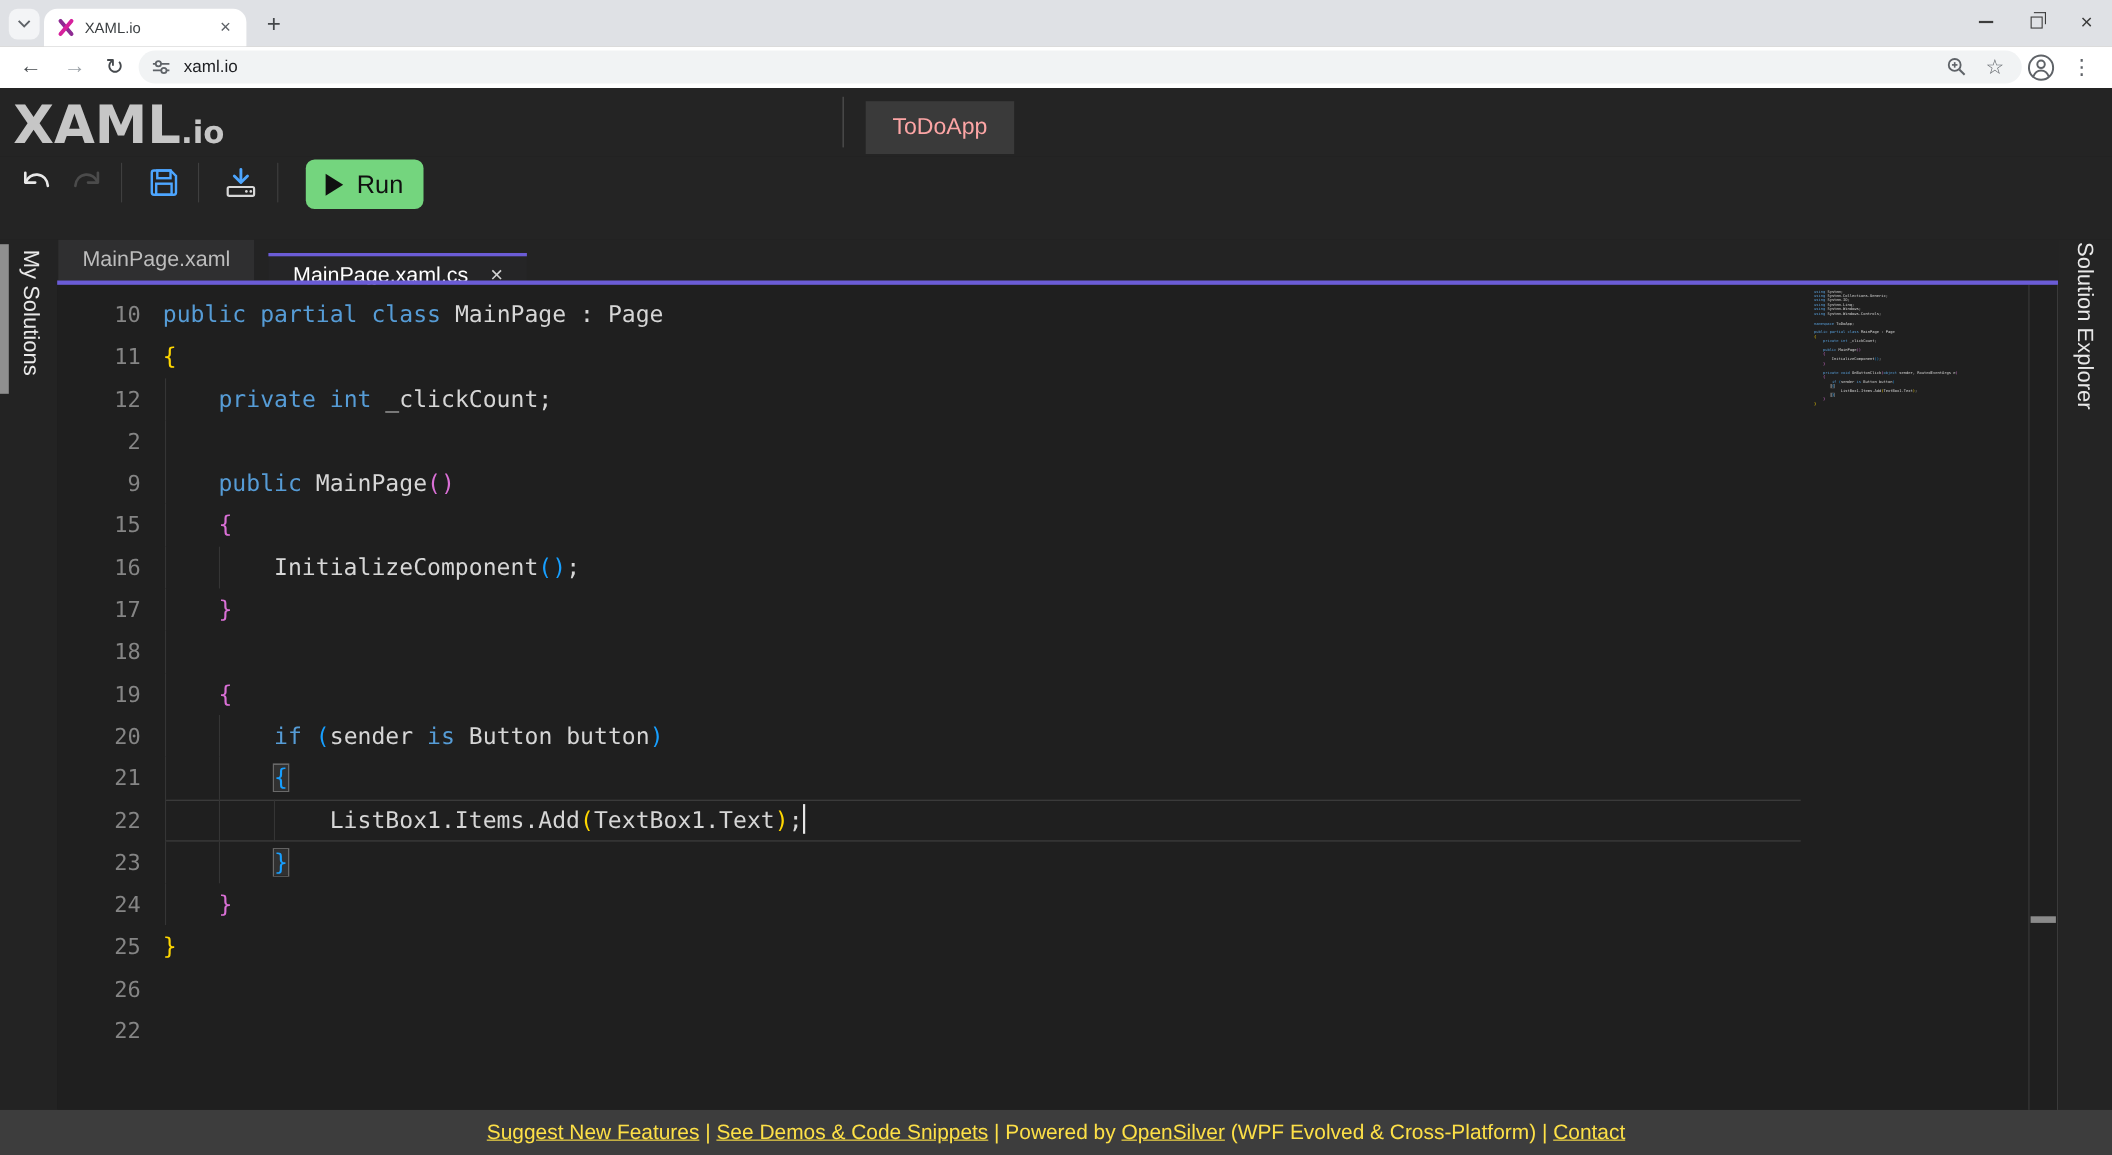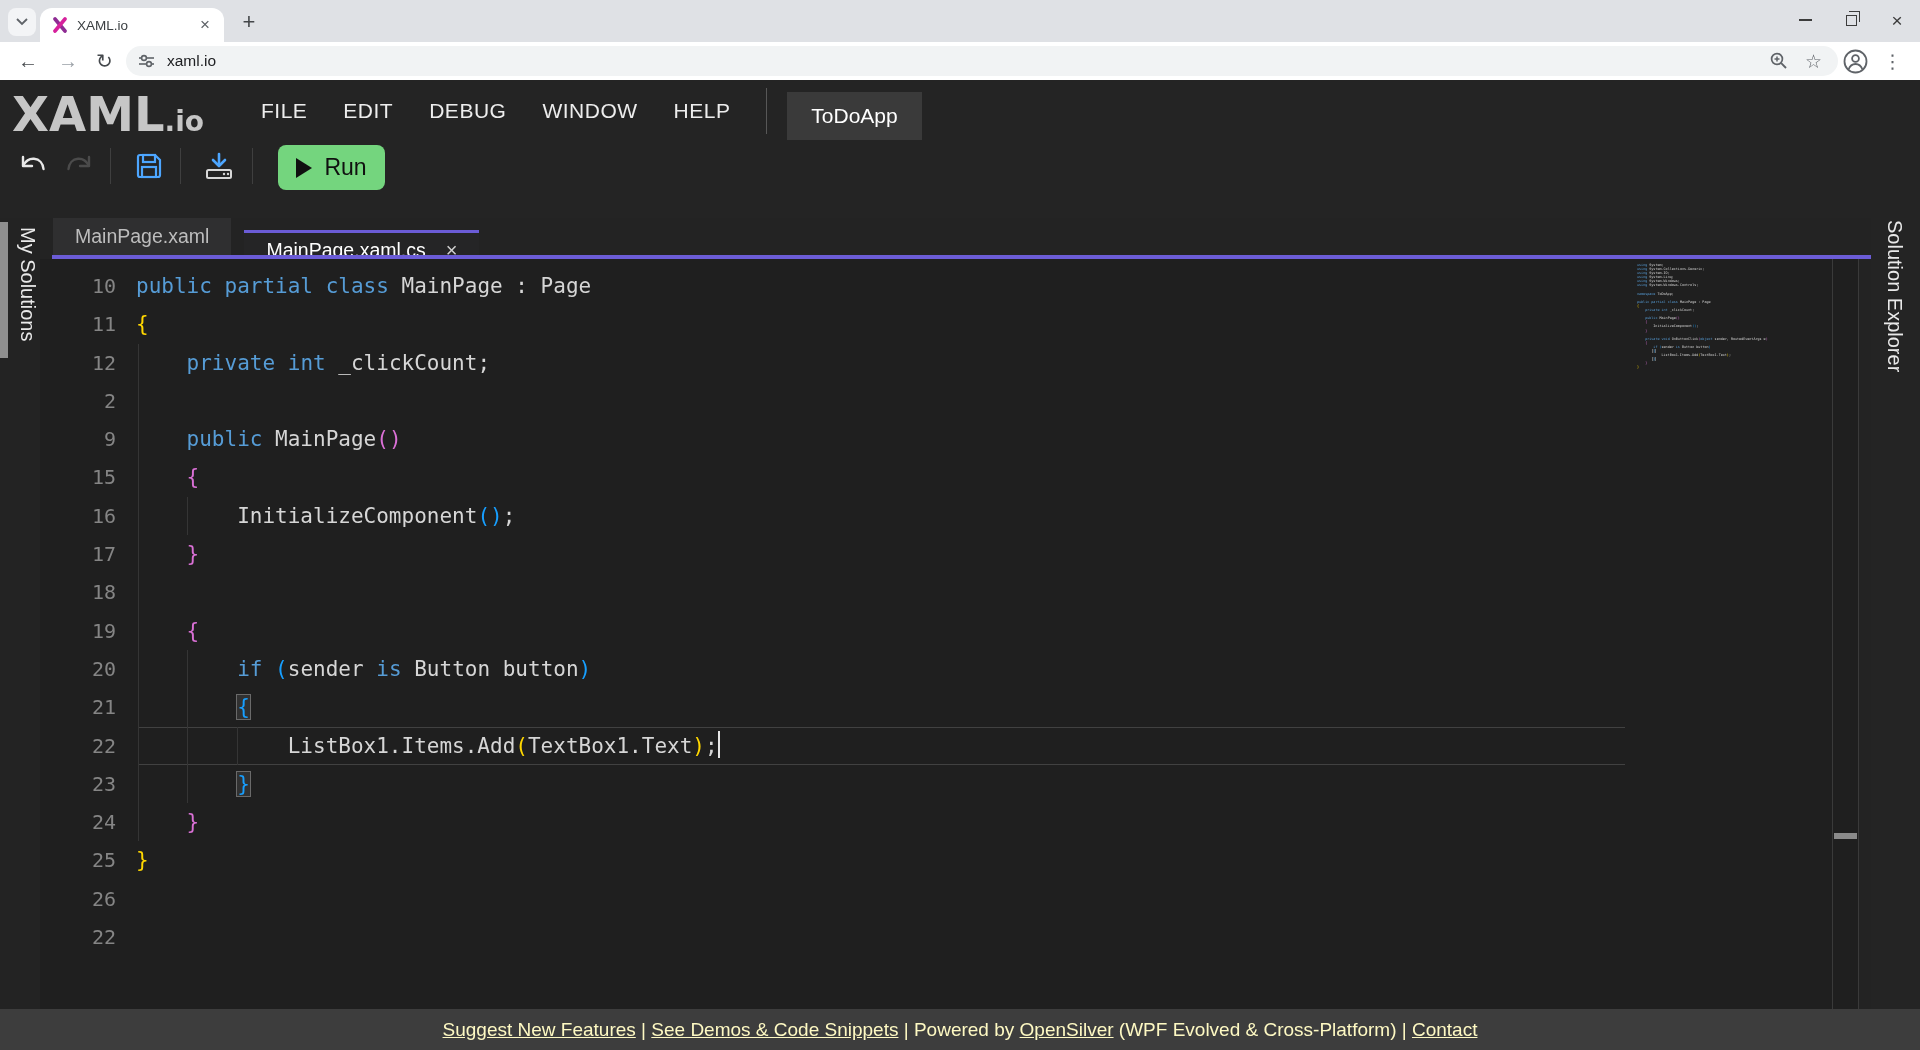--- a/index.html
+++ b/index.html
@@ -38,21 +38,21 @@
   .app { position:absolute; left:0; top:80px; width:1920px; height:970px; background:#232323; }
   .app-header { position:absolute; left:0; top:0; width:1920px; height:62px; background:#242424; }
   .logo { position:absolute; left:12px; top:6px; color:#c6c6c6; white-space:nowrap; cursor:pointer;
     font-family:"DejaVu Sans", sans-serif; }
   .logo .big { font-size:48px; font-weight:bold; letter-spacing:0px; }
   .logo .small { font-size:28px; font-weight:bold; }
   .menu-bar { position:absolute; left:261px; top:0; height:62px; display:flex; align-items:center; gap:36px; }
   .menu-item { color:#ededed; font-size:21px; letter-spacing:.5px; cursor:pointer; }
   .hdr-divider { position:absolute; left:766px; top:8px; width:1px; height:46px; background:#575757; }
   .project-btn { position:absolute; left:787px; top:12px; width:135px; height:48px; background:#3a3a3a;
-    color:#ffffff; font-size:21px; display:flex; align-items:center; justify-content:center; cursor:pointer; }
+    color:#fca5a5; font-size:21px; display:flex; align-items:center; justify-content:center; cursor:pointer; }
 
   
   .edit-toolbar { position:absolute; left:0; top:62px; width:1920px; height:76px; background:#242424; }
   .tool-ic { position:absolute; top:8px; width:32px; height:32px; cursor:pointer; }
   .tb-divider { position:absolute; top:6px; width:1px; height:36px; background:#3f3f3f; }
   .run-btn { position:absolute; left:278px; top:3px; width:107px; height:45px; background:#74d57e; border-radius:8px;
     display:flex; align-items:center; justify-content:center; gap:12px; cursor:pointer; }
   .play { width:0; height:0; border-left:16px solid #101010; border-top:10px solid transparent; border-bottom:10px solid transparent; }
   .run-label { font-size:23px; color:#101010; }
 
@@ -66,21 +66,21 @@
   .right-rail .vlabel { position:absolute; left:12px; top:2px; }
 
   .editor-tabs { position:absolute; left:53px; top:0; height:37px; display:flex; gap:13px;justify-content:flex-end; }
   .etab { height:37px; background:#2f2f30; color:#bdbdbd; font-size:19.5px; display:flex; align-items:center;
     padding:0 22px; cursor:pointer; }
   .etab.active { background:#252526; color:#ffffff; border-top:3px solid #6b5cd6; padding-top:0;margin-top:12px; }
   .etab-close { margin-left:20px; font-size:20px; color:#d2d2d2; cursor:pointer; }
 
   .purple-line { position:absolute; left:52px; top:37px; width:1819px; height:4px; background:#6b5cd6; }
 
-  .editor { position:absolute; left:40px; top:41px; width:1819px; height:750px; background:#1f1f1f; overflow:hidden; }
+  .editor { position:absolute; left:52px; top:41px; width:1819px; height:750px; background:#1f1f1f; overflow:hidden; }
   .gutter { position:absolute; left:0; top:8px; width:96px; text-align:right; padding-right:20px;
     font-family:"DejaVu Sans Mono", monospace; font-size:20px; color:#858585; }
   .ln { height:38.3px; line-height:38.3px; }
   .code-area { position:absolute; left:96px; top:8px; width:1700px;
     font-family:"DejaVu Sans Mono", monospace; font-size:21px; }
   .code-line { position:relative; height:38.3px; line-height:38.3px; white-space:pre; }
   .kw { color:#569cd6; } .pl { color:#d6d6d6; }
   .b1 { color:#ffd700; } .b2 { color:#da70d6; } .b3 { color:#179fff; }
   .m { box-shadow:0 0 0 1px #6a6a6a; background:rgba(98,98,98,.28); }
   .guide { position:absolute; top:0; bottom:0; width:1px; background:#353535; }
@@ -90,21 +90,21 @@
 
   .minimap { position:absolute; left:1597px; top:4px; width:193px; overflow:hidden; cursor:pointer;
     font-family:"DejaVu Sans Mono", monospace; font-size:3.4px; }
   .mm-line { height:4.1px; line-height:4.1px; white-space:pre; overflow:hidden; }
   .ed-vline { position:absolute; top:0; bottom:0; width:1px; background:#3a3a3a; }
   .scroll-marker { position:absolute; left:1794px; top:574px; width:23px; height:6px; background:#8a8a8a; cursor:pointer; }
 
   
   .footer { position:absolute; left:0; top:929px; width:1920px; height:41px; background:#3d3d3d;
     display:flex; align-items:center; justify-content:center; }
-  .footer-links { font-size:19px; color:#fef9c3; white-space:pre; }
+  .footer-links { font-size:19px; color:#fde047; white-space:pre; }
   .flink { text-decoration:underline; cursor:pointer; }
 
   svg { display:block; }
 </style>
 </head>
 <body>
 
 <div class="tabstrip">
   <div class="tab-search">
     <svg width="12" height="8" viewBox="0 0 12 8">
@@ -164,27 +164,20 @@
   </div>
   <span class="dots">⋮</span>
 </div>
 
 <div class="app">
 
   <div class="app-header">
     <div class="logo">
       <span class="big">XAML</span><span class="small">.io</span>
     </div>
-    <div class="menu-bar">
-        <div class="menu-item">FILE</div>
-        <div class="menu-item">EDIT</div>
-        <div class="menu-item">DEBUG</div>
-        <div class="menu-item">WINDOW</div>
-        <div class="menu-item">HELP</div>
-      </div>
     <div class="hdr-divider"></div>
     <div class="project-btn">ToDoApp</div>
   </div>
 
   <div class="edit-toolbar">
     <div class="tool-ic" style="left:16px;">
       <svg width="32" height="32" viewBox="0 0 32 32">
         <path d="M7 7 L7 16 L16 16" fill="none" stroke="#e8e8e8" stroke-width="2.4" stroke-linecap="round" stroke-linejoin="round"></path>
         <path d="M7.5 15 C10 10.5 14 8.5 18 8.8 C23.5 9.3 27 13.5 27.5 19" fill="none" stroke="#e8e8e8" stroke-width="2.4" stroke-linecap="round"></path>
       </svg>

